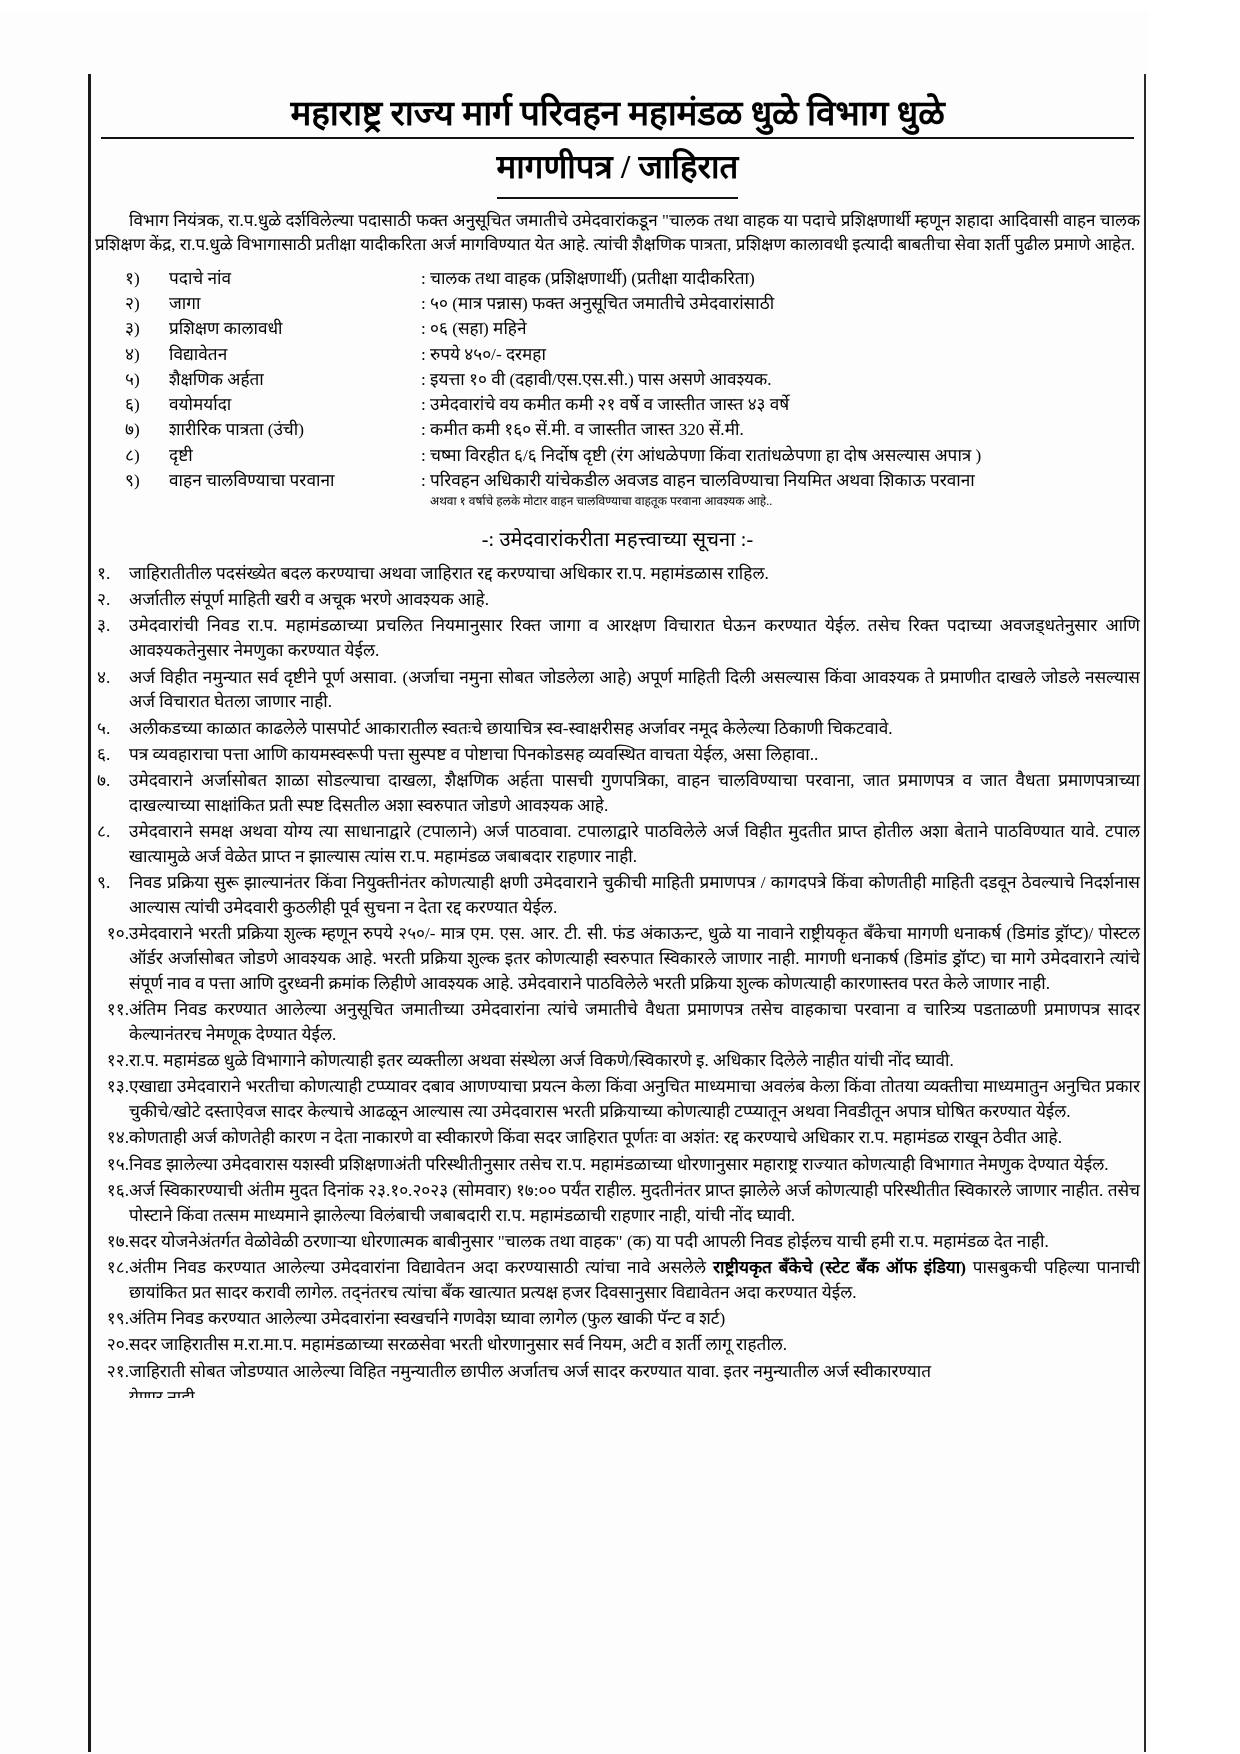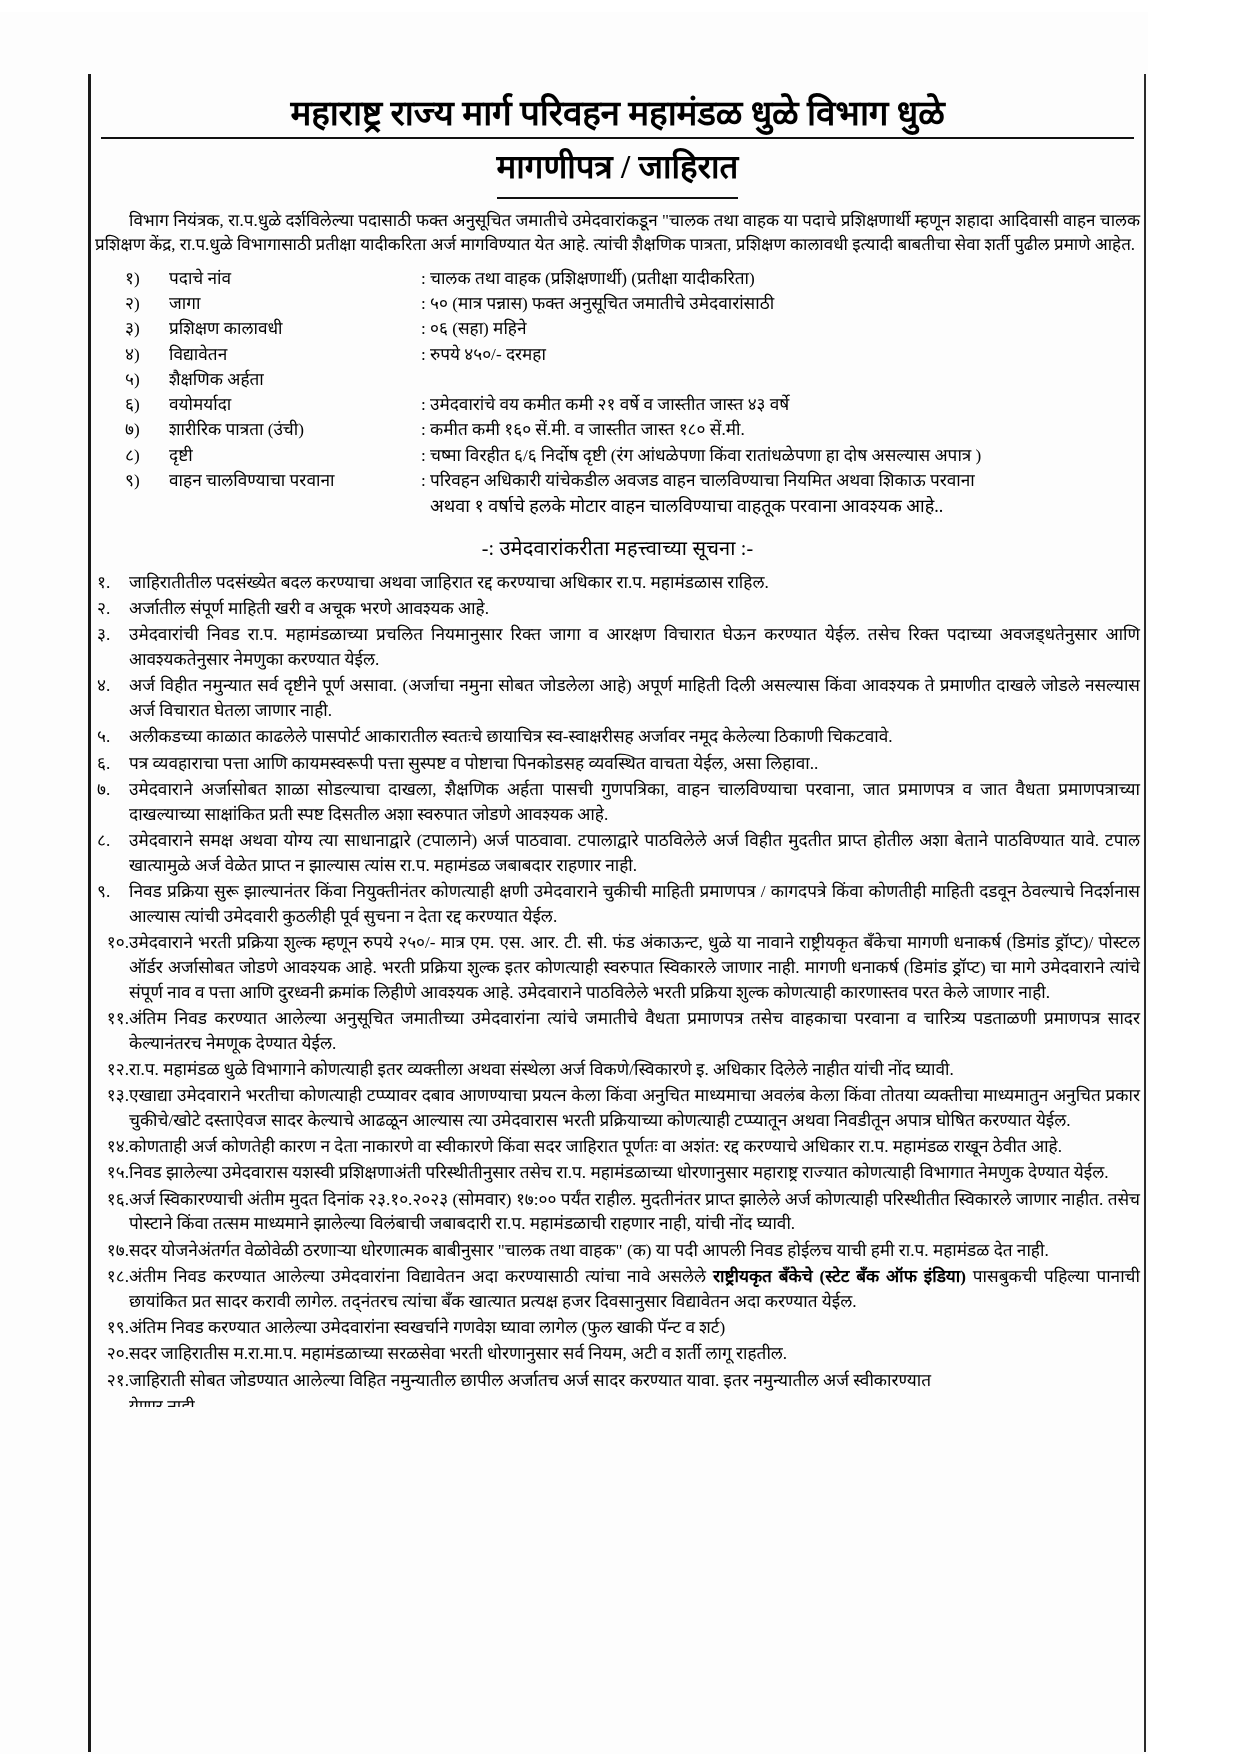--- a/index.html
+++ b/index.html
@@ -104,21 +104,21 @@
   }
   .p-value {
     flex: 1 1 auto;
   }
   .p-value .colon {
     display: inline-block;
     width: 9px;
   }
   .p-cont {
     display: flex;
-    font-size: 18px;
+    font-size: 12px;
     line-height: 1.47;
     align-items: flex-end;
   }
   .p-cont .spacer {
     width: 305px;
     flex: 0 0 305px;
   }
 
   
   .section-heading {
@@ -207,32 +207,33 @@
 
       <div class="p-row">
         <span class="p-num">४)</span>
         <span class="p-label">विद्यावेतन</span>
         <span class="p-value"><span class="colon">:</span><span>रुपये ४५०/- दरमहा</span></span>
       </div>
 
       <div class="p-row">
         <span class="p-num">५)</span>
         <span class="p-label">शैक्षणिक अर्हता</span>
+        <span class="p-value"><span class="colon">:</span><span>इयत्ता १० वी (दहावी/एस.एस.सी.) पास असणे आवश्यक.</span></span>
       </div>
 
       <div class="p-row">
         <span class="p-num">६)</span>
         <span class="p-label">वयोमर्यादा</span>
         <span class="p-value"><span class="colon">:</span><span>उमेदवारांचे वय कमीत कमी २१ वर्षे व जास्तीत जास्त ४३ वर्षे</span></span>
       </div>
 
       <div class="p-row">
         <span class="p-num">७)</span>
         <span class="p-label">शारीरिक पात्रता (उंची)</span>
-        <span class="p-value"><span class="colon">:</span><span>कमीत कमी १६० सें.मी. व जास्तीत जास्त १८० सें.मी.</span></span>
+        <span class="p-value"><span class="colon">:</span><span>कमीत कमी १६० सें.मी. व जास्तीत जास्त 320 सें.मी.</span></span>
       </div>
 
       <div class="p-row">
         <span class="p-num">८)</span>
         <span class="p-label">दृष्टी</span>
         <span class="p-value"><span class="colon">:</span><span>चष्मा विरहीत ६/६ निर्दोष दृष्टी (रंग आंधळेपणा किंवा रातांधळेपणा हा दोष असल्यास अपात्र )</span></span>
       </div>
 
       <div class="p-row">
         <span class="p-num">९)</span>

